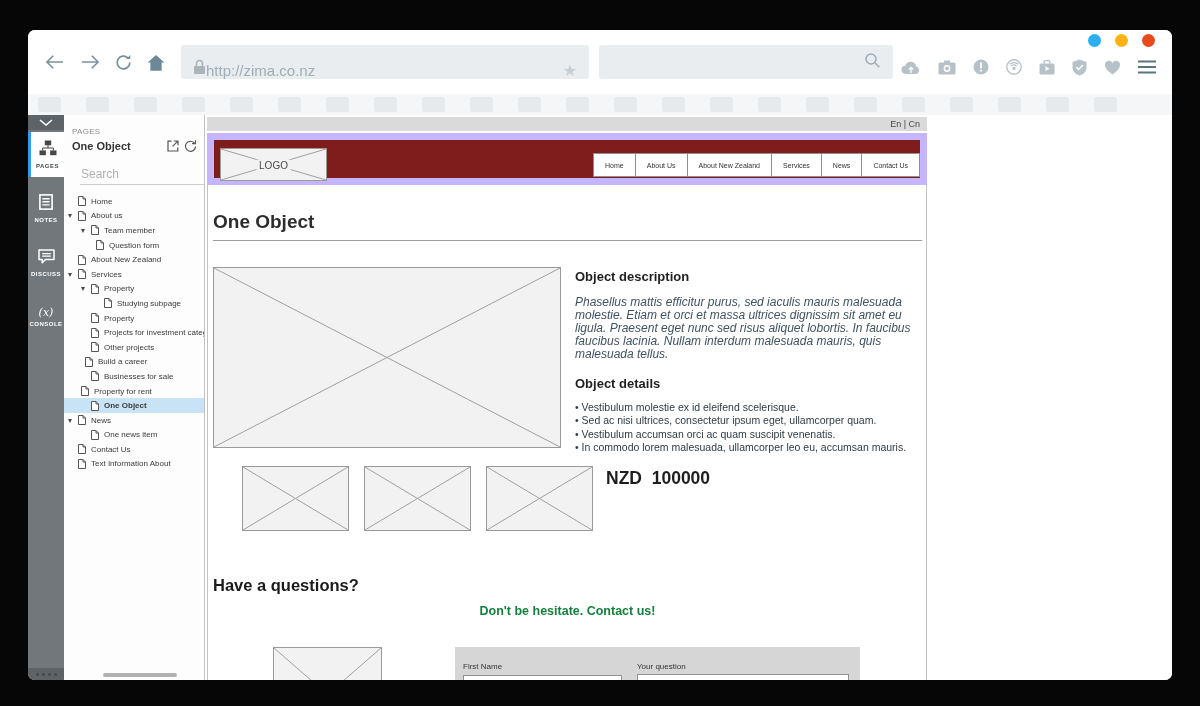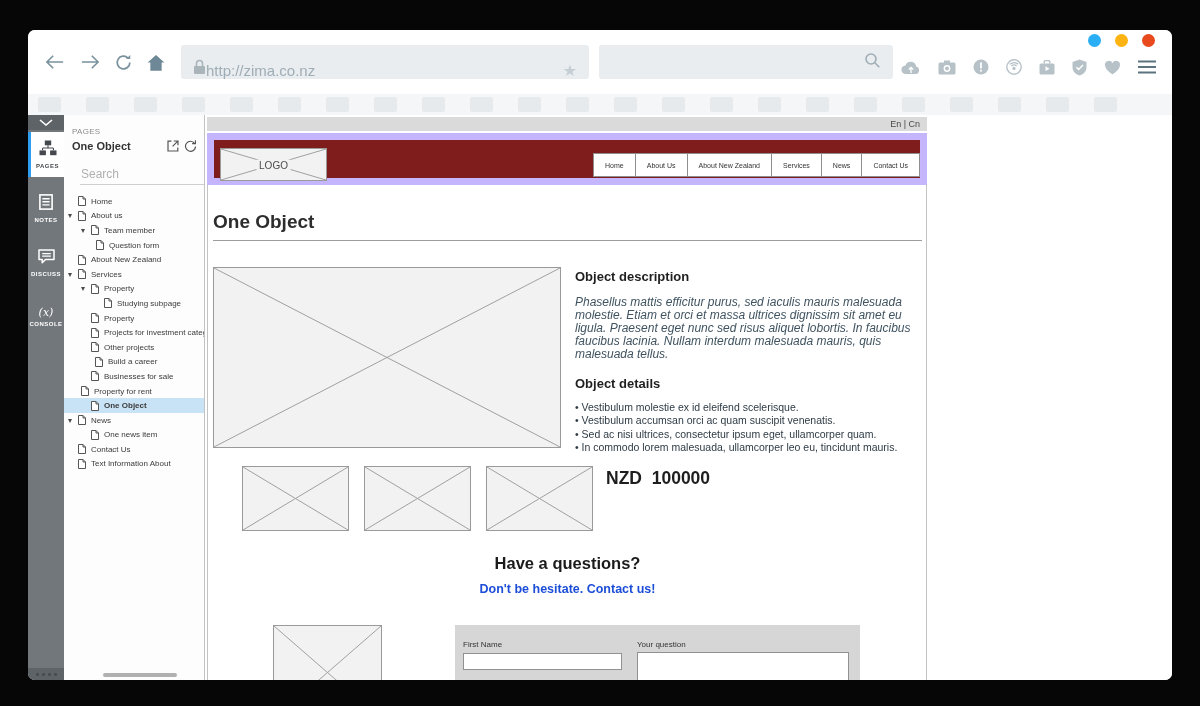--- a/index.html
+++ b/index.html
@@ -78,22 +78,22 @@
   .col-r h2 { font-size:13px; font-weight:bold; color:#1f1f1f; }
   .col-r h2.first { margin-top:2px; }
   .col-r p { margin-top:12px; font-size:12px; line-height:13px; color:#3f5360;font-style:italic; }
   .details-list { margin-top:10px; }
   .bullet { font-size:10.5px; line-height:13.4px; color:#2e3b45; cursor:pointer; }
   .bullet::before { content:"• "; }
   .col-r h2.second { margin-top:15px; }
   .thumbs-row { margin-top:11px; display:flex; align-items:flex-start;margin-left:29px; }
   .thumb { width:107px; height:65px; flex:none; margin-right:15px; }
   .price { margin-left:-2px; margin-top:2px; font-size:17.5px; font-weight:bold; color:#1e1e1e; white-space:pre; }
-  .cta { margin-top:23px; text-align:center; font-size:16.5px; font-weight:bold; color:#1b1b1b; }
-  .cta-sub { margin-top:9px; text-align:center; font-size:12.5px; font-weight:bold; color:#1d4ed8; }
+  .cta { margin-top:45px; font-size:16.5px; font-weight:bold; color:#1b1b1b; }
+  .cta-sub { margin-top:9px; text-align:center; font-size:12.5px; font-weight:bold; color:#15803d; }
   .bottom-row { margin-top:29px; display:flex; }
   .foot-img { margin-left:60px; width:109px; height:95px; flex:none; }
   .wf-form { margin-left:73px; width:405px; height:130px; background:#d6d6d6; padding:15px 0 0 8px; display:flex; }
   .f-col label { display:block; font-size:8px; color:#333; margin-bottom:3px; }
   .f-col input { width:159px; height:17px; border:1px solid #919191; background:#fff; outline:none; }
   .f-col2 { margin-left:15px; }
   .f-col2 textarea { width:212px; height:70px; border:1px solid #919191; background:#fff; resize:none; outline:none; }
 </style>
 </head>
 <body>
@@ -392,21 +392,21 @@
           <div class="tree-row" style="padding-left: 17px;">
             <span class="caret"></span>
             <span class="page-ic">
               <svg width="8" height="10" viewBox="0 0 8 10">
                 <path d="M0.5 0.5h4.5L7.5 3v6.5h-7z" fill="#fff" stroke="#555"></path>
                 <path d="M5 0.5V3h2.5" fill="none" stroke="#555"></path>
               </svg>
             </span>
             <span class="tree-lb">Other projects</span>
           </div>
-          <div class="tree-row" style="padding-left: 21px;">
+          <div class="tree-row" style="padding-left: 11px;">
             <span class="caret"></span>
             <span class="page-ic">
               <svg width="8" height="10" viewBox="0 0 8 10">
                 <path d="M0.5 0.5h4.5L7.5 3v6.5h-7z" fill="#fff" stroke="#555"></path>
                 <path d="M5 0.5V3h2.5" fill="none" stroke="#555"></path>
               </svg>
             </span>
             <span class="tree-lb">Build a career</span>
           </div>
           <div class="tree-row" style="padding-left: 17px;">
@@ -512,23 +512,23 @@
                   <line x1="0" y1="0" x2="100" y2="100"></line>
                   <line x1="100" y1="0" x2="0" y2="100"></line>
                 </svg>
               </div>
             <div class="col-r">
               <h2 class="first">Object description</h2>
               <p>Phasellus mattis efficitur purus, sed iaculis mauris malesuada molestie. Etiam et orci et massa ultrices dignissim sit amet eu ligula. Praesent eget nunc sed risus aliquet lobortis. In faucibus faucibus lacinia. Nullam interdum malesuada mauris, quis malesuada tellus.</p>
               <h2 class="second">Object details</h2>
               <div class="details-list">
                   <div class="bullet">Vestibulum molestie ex id eleifend scelerisque.</div>
+                  <div class="bullet">Sed ac nisi ultrices, consectetur ipsum eget, ullamcorper quam.</div>
                   <div class="bullet">Vestibulum accumsan orci ac quam suscipit venenatis.</div>
-                  <div class="bullet">Sed ac nisi ultrices, consectetur ipsum eget, ullamcorper quam.</div>
-                  <div class="bullet">In commodo lorem malesuada, ullamcorper leo eu, tincidunt mauris.</div>
+                  <div class="bullet">In commodo lorem malesuada, ullamcorper leo eu, accumsan mauris.</div>
                 </div>
             </div>
           </div>
           <div class="thumbs-row">
             <div class="ph thumb">
                 <svg class="x" viewBox="0 0 100 100" preserveAspectRatio="none">
                   <line x1="0" y1="0" x2="100" y2="100"></line>
                   <line x1="100" y1="0" x2="0" y2="100"></line>
                 </svg>
               </div>

